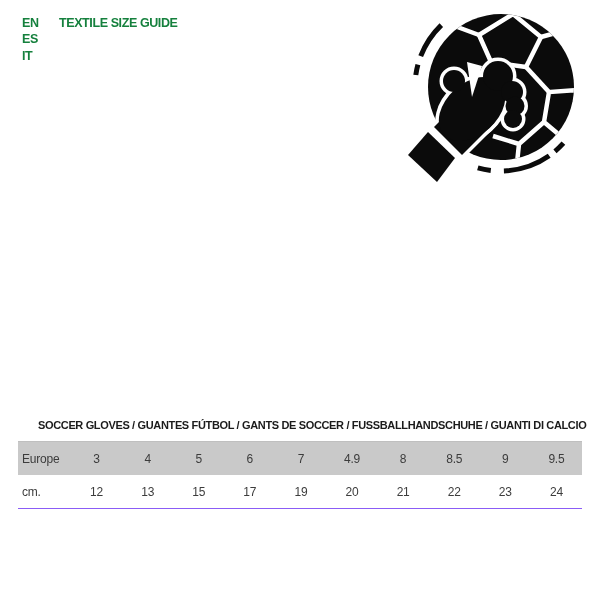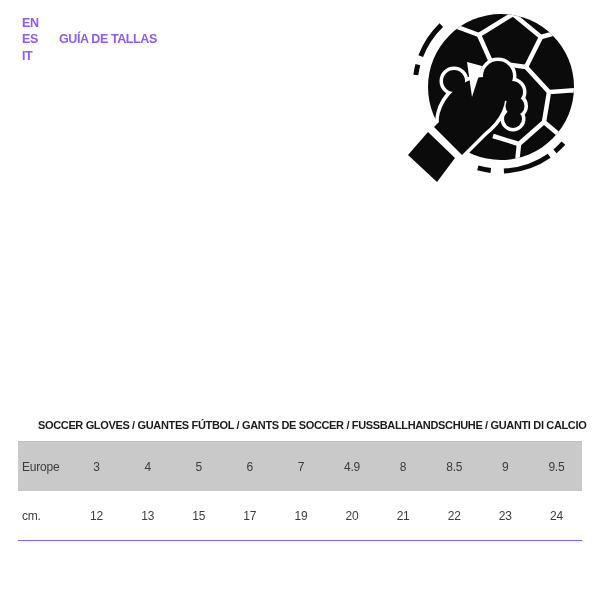--- a/index.html
+++ b/index.html
@@ -15,21 +15,21 @@
   
   .lang-list {
     position: absolute;
     left: 22px; top: 15px;
   }
   .lang-row {
     display: flex;
     line-height: 16.3px;
     font-size: 12.5px;
     font-weight: bold;
-    color: #8b5cf6;
+    color: #15803d;
     letter-spacing: -0.4px;
     white-space: nowrap;
   }
   .lang-code { width: 37px; flex: 0 0 37px; }
 
   
   .icon-wrap {
     position: absolute;
     left: 400px; top: 5px;
     width: 200px; height: 200px;
@@ -49,21 +49,21 @@
   }
   .size-table {
     position: absolute;
     left: 18px; top: 441px;
     width: 564px;
     border-collapse: collapse;
     table-layout: fixed;
   }
   .size-table td {
     height: 17px;
-    padding: 16px;
+    padding: 8px;
     font-size: 12px;
     color: #3c3c3c;
     text-align: center;
     vertical-align: middle;
     letter-spacing: -0.2px;
   }
   .size-table td.row-label {
     text-align: left;
     padding-left: 4px;
   }
@@ -75,24 +75,24 @@
     background: #ffffff;
     border-bottom: 1px solid #8b5cf6;
   }
 </style>
 </head>
 <body>
 
 <div class="lang-list">
     <div class="lang-row">
       <span class="lang-code">EN</span>
+      <span class="lang-label">TEXTILE SIZE GUIDE</span>
     </div>
     <div class="lang-row">
       <span class="lang-code">ES</span>
-      <span class="lang-label">GUÍA DE TALLAS</span>
     </div>
     <div class="lang-row">
       <span class="lang-code">IT</span>
     </div>
   </div>
 
 <div class="icon-wrap">
   <svg viewBox="0 0 200 200" xmlns="http://www.w3.org/2000/svg">
     <defs>
       <clipPath id="ballClip">

